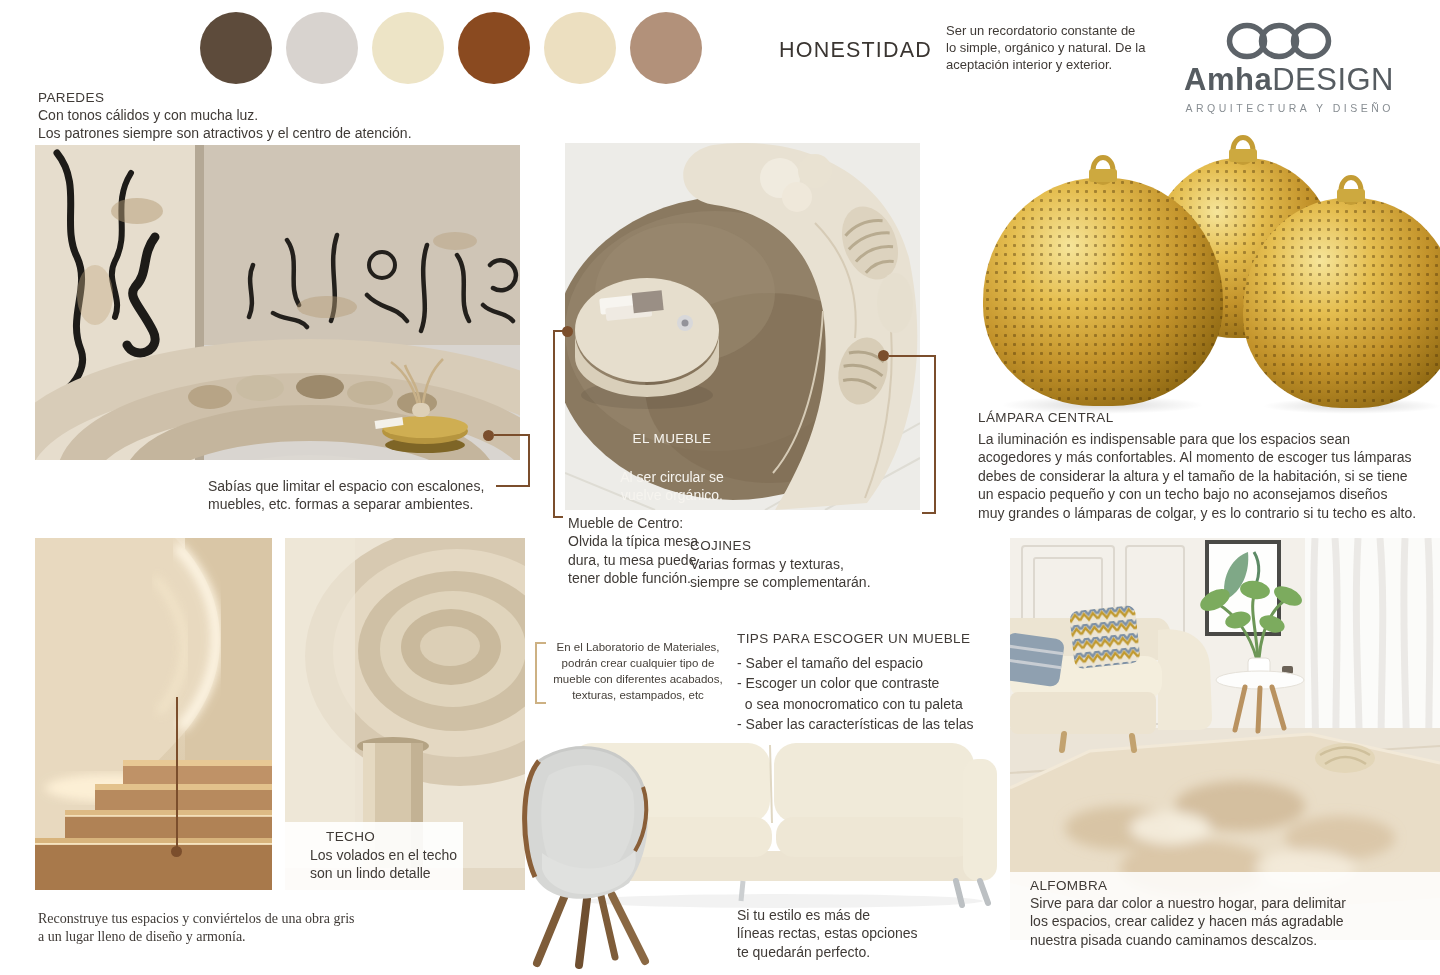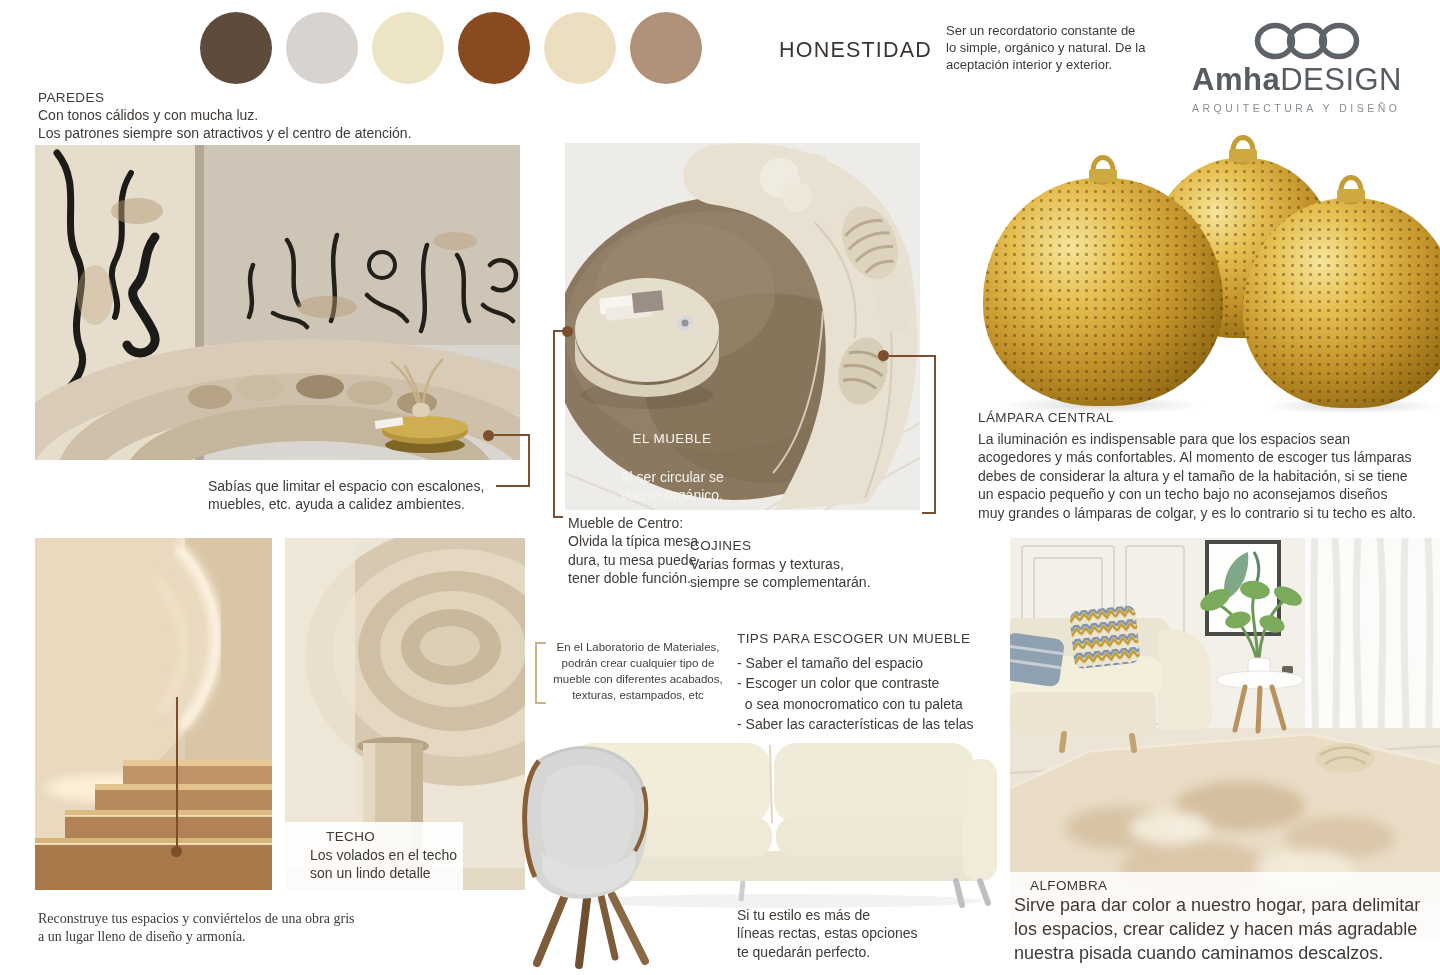--- a/index.html
+++ b/index.html
@@ -54,21 +54,21 @@
 
   <div class="abs sec-label" style="left:38px; top:90px;">PAREDES</div>
   <div class="abs body-txt preline" style="left:38px; top:106px;">Con tonos cálidos y con mucha luz.
 Los patrones siempre son atractivos y el centro de atención.</div>
 
   <div class="abs" style="left:779px; top:38px; font-size:21.5px; letter-spacing:1.2px; color:#3a3531;">HONESTIDAD</div>
   <div class="abs preline" style="left:946px; top:23px; font-size:13px; line-height:1.3;">Ser un recordatorio constante de
 lo simple, orgánico y natural. De la
 aceptación interior y exterior.</div>
 
-  <div class="abs" style="left:1192px; top:20px; width:230px; text-align:left;">
+  <div class="abs" style="left:1164px; top:20px; width:230px; text-align:right;">
     <svg width="106" height="42" viewBox="0 0 106 42" style="margin:0 auto;">
       <g fill="none" stroke="#5d6369" stroke-width="5.5">
         <ellipse cx="21" cy="21" rx="17.5" ry="15.5"></ellipse>
         <ellipse cx="53" cy="21" rx="17.5" ry="15.5"></ellipse>
         <ellipse cx="85" cy="21" rx="17.5" ry="15.5"></ellipse>
       </g>
     </svg>
     <div class="logo-name"><span class="bold">Amha</span><span class="thin">DESIGN</span></div>
     <div class="logo-sub" style="margin-top:4px;">ARQUITECTURA Y DISEÑO</div>
   </div>
@@ -121,21 +121,21 @@
     </svg>
   </div>
 
 
   <div class="conn-dot" style="left:483px; top:430px;"></div>
   <div class="conn" style="left:494px; top:434px; width:36px; height:2px;"></div>
   <div class="conn" style="left:528px; top:434px; width:2px; height:53px;"></div>
   <div class="conn" style="left:496px; top:485px; width:34px; height:2px;"></div>
 
   <div class="abs body-txt preline" style="left:208px; top:477px;">Sabías que limitar el espacio con escalones,
-muebles, etc. ayuda a calidez ambientes.</div>
+muebles, etc. formas a separar ambientes.</div>
 
   <div class="img-block" style="left:565px; top:143px; width:355px; height:367px;">
     <svg width="355" height="367" viewBox="0 0 355 367">
       <rect width="355" height="367" fill="#edece8"></rect>
       <g stroke="#dedcd4" stroke-width="2">
         <path d="M200,367 L355,280" fill="none"></path>
         <path d="M260,367 L355,315" fill="none"></path>
         <path d="M0,330 L90,367" fill="none"></path>
       </g>
       <ellipse cx="168" cy="205" rx="180" ry="152" fill="#8a7960"></ellipse>
@@ -435,21 +435,21 @@
       <ellipse cx="335" cy="220" rx="30" ry="15" fill="#e3d6b8"></ellipse>
       <g stroke="#cfc09c" stroke-width="2.5" fill="none">
         <path d="M310,217 Q335,202 360,217"></path>
           <path d="M315,226 Q335,212 356,226"></path>
       </g>
     </svg>
   </div>
 
   <div class="abs" style="left:1010px; top:872px; width:430px; height:68px; background:rgba(255,255,255,.85);">
     <div class="sec-label" style="margin:6px 0 0 20px;">ALFOMBRA</div>
-    <div class="body-txt preline" style="margin:1px 0 0 4px; font-size:18px;">Sirve para dar color a nuestro hogar, para delimitar
+    <div class="body-txt preline" style="margin:1px 0 0 20px; font-size:14px;">Sirve para dar color a nuestro hogar, para delimitar
 los espacios, crear calidez y hacen más agradable
 nuestra pisada cuando caminamos descalzos.</div>
   </div>
 
   <div class="abs body-txt preline" style="left:38px; top:910px;font-family:Liberation Serif, serif;">Reconstruye tus espacios y conviértelos de una obra gris
 a un lugar lleno de diseño y armonía.</div>
 
 </div>
 
 </body></html>

